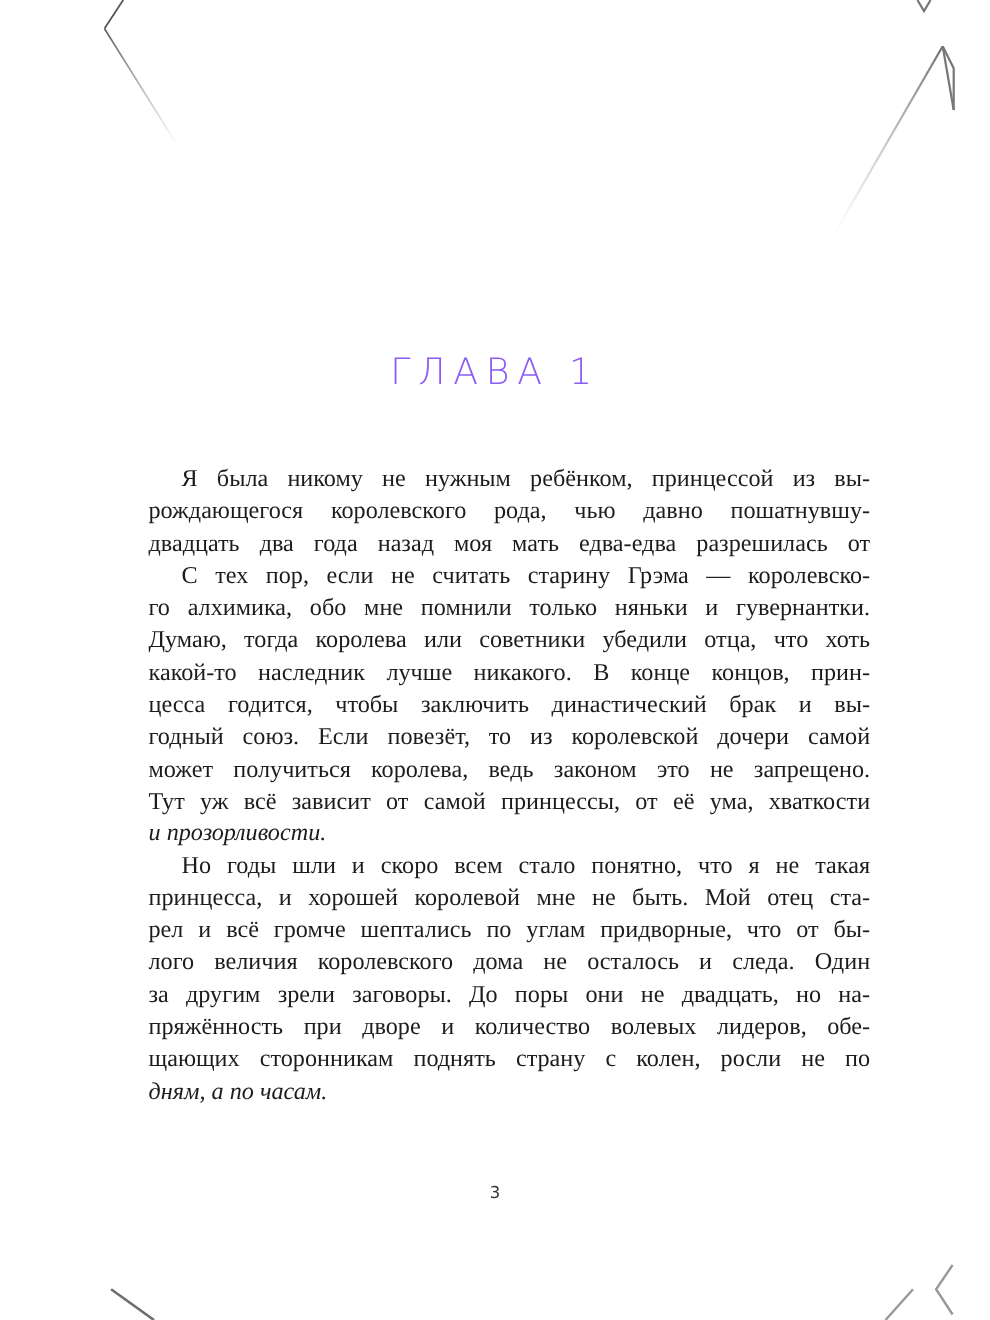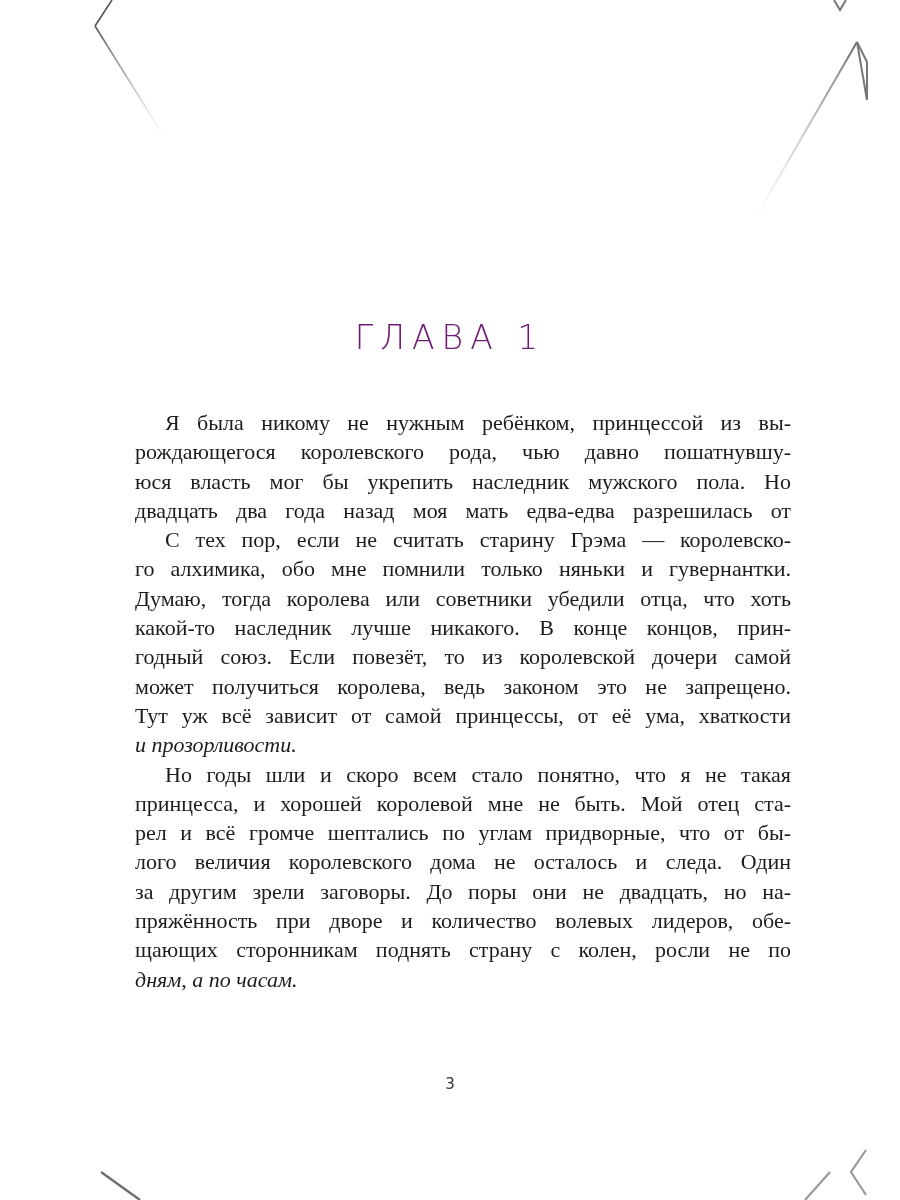--- a/index.html
+++ b/index.html
@@ -2,24 +2,24 @@
 <html><head>
 <meta charset="utf-8">
 <style>
   html, body { margin: 0; padding: 0; background: #ffffff; }
   body { width: 900px; height: 1200px; position: relative; overflow: hidden; }
   .page { position: absolute; left: 0; top: 0; width: 900px; height: 1200px; background: #ffffff; }
   .deco { position: absolute; left: 0; top: 0; width: 900px; height: 1200px; pointer-events: none; }
   .chapter-title {
     position: absolute; left: 0; top: 318px; width: 900px; text-align: center;
     font-family: "DejaVu Sans", sans-serif; font-weight: 300; font-size: 33px;
-    letter-spacing: 7px; color: #701a75; line-height: 40px;
+    letter-spacing: 7px; color: #8b5cf6; line-height: 40px;
   }
   .body-text {
-    position: absolute; left: 135px; top: 408px; width: 656px;
+    position: absolute; left: 135px; top: 420px; width: 656px;
     font-family: "Liberation Serif", "DejaVu Serif", serif; font-size: 22px;
     line-height: 29.3px; color: #1c1c1c;
   }
   .line { display: block; white-space: nowrap; text-align: justify; text-align-last: justify; height: 29.3px; }
   .line.indent { padding-left: 30px; }
   .line.last { text-align-last: left; font-style: italic; }
   .page-number {
     position: absolute; left: 0; top: 1075px; width: 900px; text-align: center;
     font-family: "DejaVu Sans", sans-serif; font-size: 15px; color: #333;
   }
@@ -55,28 +55,28 @@
     <polyline points="830,1172 805,1200" fill="none" stroke="#999" stroke-width="2.2"></polyline>
     <polyline points="866,1150 851,1172 866,1195" fill="none" stroke="#999" stroke-width="2.2"></polyline>
   </svg>
 
   <div class="chapter-title">ГЛАВА 1</div>
 
   <div class="body-text">
     <p style="margin:0">
       <span class="line indent">Я была никому не нужным ребёнком, принцессой из вы-</span>
       <span class="line">рождающегося королевского рода, чью давно пошатнувшу-</span>
-      <span class="line">юся власть мог бы укрепить наследник мужского пола. Но</span>
       <span class="line">двадцать два года назад моя мать едва-едва разрешилась от</span>
     </p>
     <p style="margin:0">
       <span class="line indent">С тех пор, если не считать старину Грэма — королевско-</span>
       <span class="line">го алхимика, обо мне помнили только няньки и гувернантки.</span>
       <span class="line">Думаю, тогда королева или советники убедили отца, что хоть</span>
       <span class="line">какой-то наследник лучше никакого. В конце концов, прин-</span>
+      <span class="line">цесса годится, чтобы заключить династический брак и вы-</span>
       <span class="line">годный союз. Если повезёт, то из королевской дочери самой</span>
       <span class="line">может получиться королева, ведь законом это не запрещено.</span>
       <span class="line">Тут уж всё зависит от самой принцессы, от её ума, хваткости</span>
       <span class="line last">и прозорливости.</span>
     </p>
     <p style="margin:0">
       <span class="line indent">Но годы шли и скоро всем стало понятно, что я не такая</span>
       <span class="line">принцесса, и хорошей королевой мне не быть. Мой отец ста-</span>
       <span class="line">рел и всё громче шептались по углам придворные, что от бы-</span>
       <span class="line">лого величия королевского дома не осталось и следа. Один</span>

